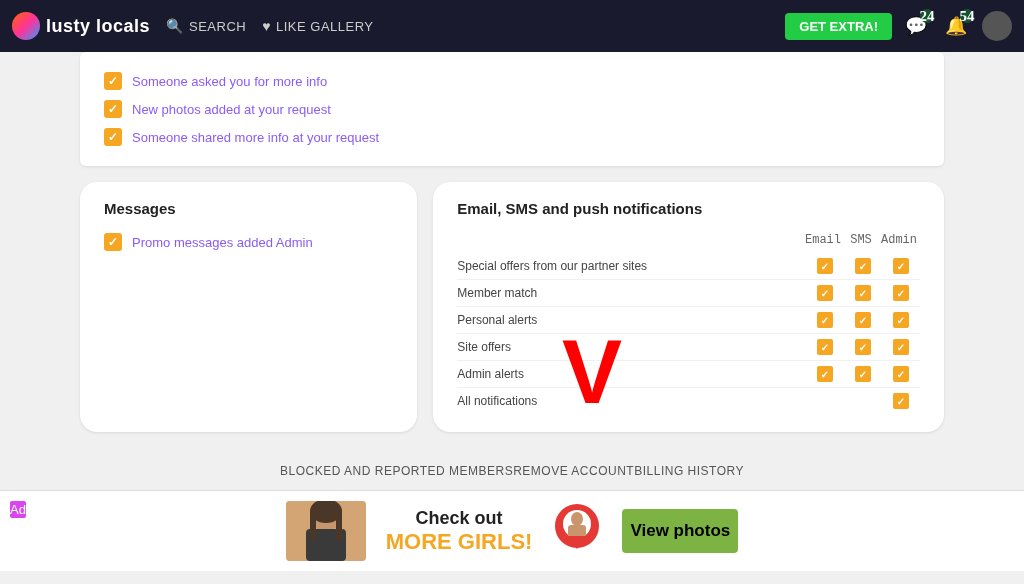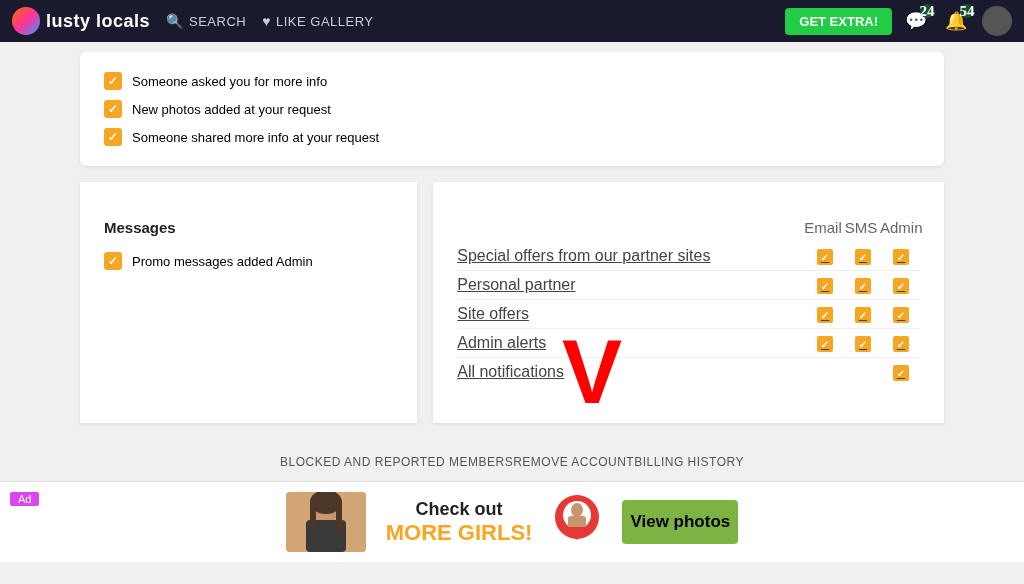--- a/index.html
+++ b/index.html
@@ -1,21 +1,21 @@
 <!DOCTYPE html>
 <html><head>
   <meta charset="utf-8">
   <style>
     * { box-sizing: border-box; margin: 0; padding: 0; }
     body { font-family: Arial, sans-serif; background: #f0f0f0; min-height: 584px; }
 
     
     .header {
       background: #1a1a2e;
-      height: 42px;
+      height: 52px;
       display: flex;
       align-items: center;
       padding: 0 12px;
       gap: 16px;
       position: fixed;
       top: 0; left: 0; right: 0;
       z-index: 100;
     }
     .logo-area {
       display: flex;
@@ -114,21 +114,21 @@
       padding: 20px 24px;
       margin-bottom: 16px;
       box-shadow: 0 1px 3px rgba(0,0,0,0.1);
     }
     .notification-row {
       display: flex;
       align-items: center;
       gap: 10px;
       margin-bottom: 10px;
       font-size: 13px;
-      color: #000000;
+      color: #8b5cf6;
     }
     .notification-row:last-child { margin-bottom: 0; text-align: right; }
     .checkbox-orange {
       width: 18px;
       height: 18px;
       background: #f5a623;
       border-radius: 3px;
       display: flex;
       align-items: center;
       justify-content: center;
@@ -142,22 +142,22 @@
     }
 
     
     .two-col {
       display: flex;
       gap: 16px;
       margin-bottom: 16px;
     }
     .card {
       background: white;
-      border-radius: 0;
-      padding: 37px 24px;
+      border-radius: 17px;
+      padding: 18px 24px;
       box-shadow: 0 1px 3px rgba(0,0,0,0.1);
     }
     .left-card {
       flex: 1;
     }
     .right-card {
       flex: 1.6;
     }
     .card-title {
       font-size: 15px;
@@ -170,33 +170,33 @@
     .notification-table {
       width: 100%;
     }
     .table-header {
       display: flex;
       justify-content: flex-end;
       margin-bottom: 6px;
       padding-right: 2px;
     }
     .col-header {
-      font-size: 15px;
+      font-size: 12px;
       color: #666;
       width: 38px;
       text-align: center;
+      font-family: Liberation Mono, monospace;
     }
     .table-row {
       display: flex;
-      align-items: flex-end;
+      align-items: center;
       padding: 5px 0;
       border-bottom: 1px solid #f0f0f0;
-      font-size: 16px;
+      font-size: 12px;
       color: #444;
-      text-decoration: underline;
     }
     .table-row:last-child { border-bottom: none; }
     .row-label {
       flex: 1;
     }
     .row-checks {
       display: flex;
       gap: 0;
     }
     .check-cell {
@@ -250,22 +250,22 @@
       gap: 20px;
       border-top: 1px solid #ddd;
       position: relative;
     }
     .ad-label {
       position: absolute;
       top: 10px;
       left: 10px;
       background: #d946ef;
       color: white;
-      font-size: 11px;
-      padding: 1px 8px;
+      font-size: 13px;
+      padding: 1px 0;
       border-radius: 2px;
     }
     .ad-girl-img {
       width: 80px;
       height: 60px;
       background: linear-gradient(135deg, #c8a87a, #e8c89a);
       border-radius: 4px;
       overflow: hidden;
       flex-shrink: 0;
     }
@@ -366,20 +366,21 @@
 
     <div class="card left-card">
       <div class="card-title">Messages</div>
       <div class="notification-row">
         <div class="checkbox-orange"></div>
         <span>Promo messages added Admin</span>
       </div>
     </div>
 
     <div class="card right-card">
+      <div class="card-title">Email, SMS and push notifications</div>
       <div class="notification-table">
         <div class="table-header">
           <span class="col-header">Email</span>
           <span class="col-header">SMS</span>
           <span class="col-header">Admin</span>
         </div>
 
         <div class="table-row">
           <span class="row-label">Special offers from our partner sites</span>
           <div class="row-checks">
@@ -388,23 +389,37 @@
               </div>
             <div class="check-cell">
                 <div class="cb-small"></div>
               </div>
             <div class="check-cell">
                 <div class="cb-small"></div>
               </div>
           </div>
         </div>
 
-
         <div class="table-row">
-          <span class="row-label">Personal partner</span>
+          <span class="row-label">Member match</span>
+          <div class="row-checks">
+            <div class="check-cell">
+                <div class="cb-small"></div>
+              </div>
+            <div class="check-cell">
+                <div class="cb-small"></div>
+              </div>
+            <div class="check-cell">
+                <div class="cb-small"></div>
+              </div>
+          </div>
+        </div>
+
+        <div class="table-row">
+          <span class="row-label">Personal alerts</span>
           <div class="row-checks">
             <div class="check-cell">
                 <div class="cb-small"></div>
               </div>
             <div class="check-cell">
                 <div class="cb-small"></div>
               </div>
             <div class="check-cell">
                 <div class="cb-small"></div>
               </div>

